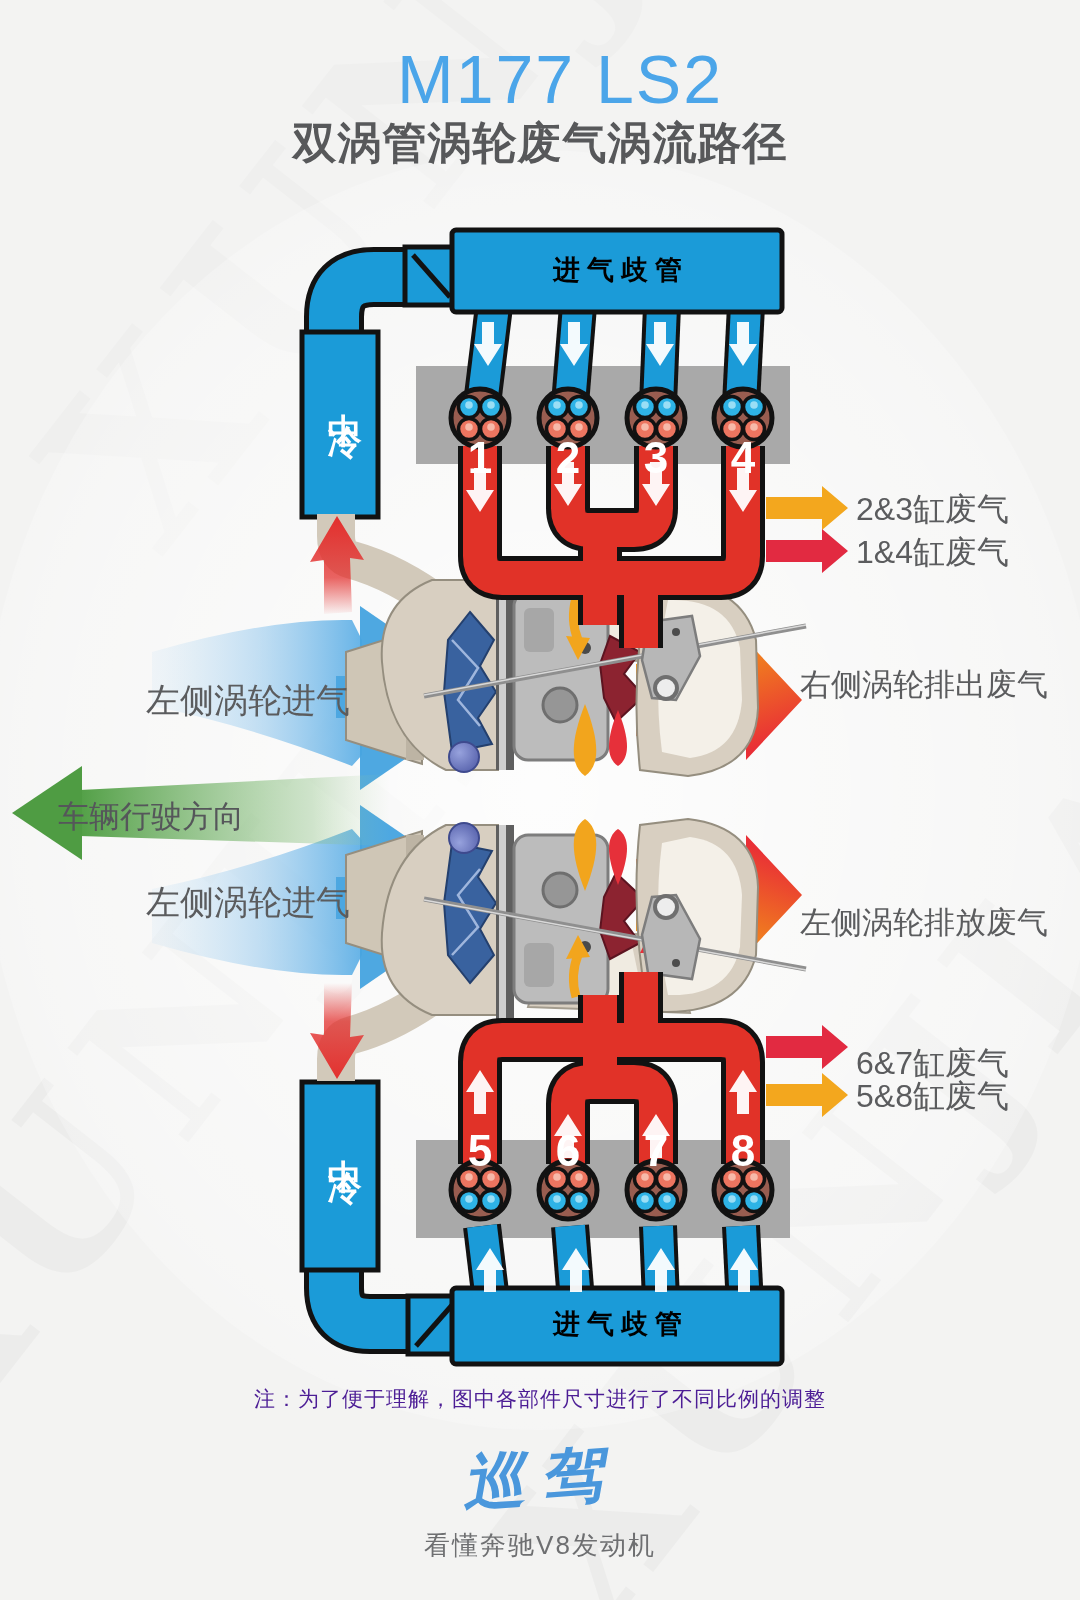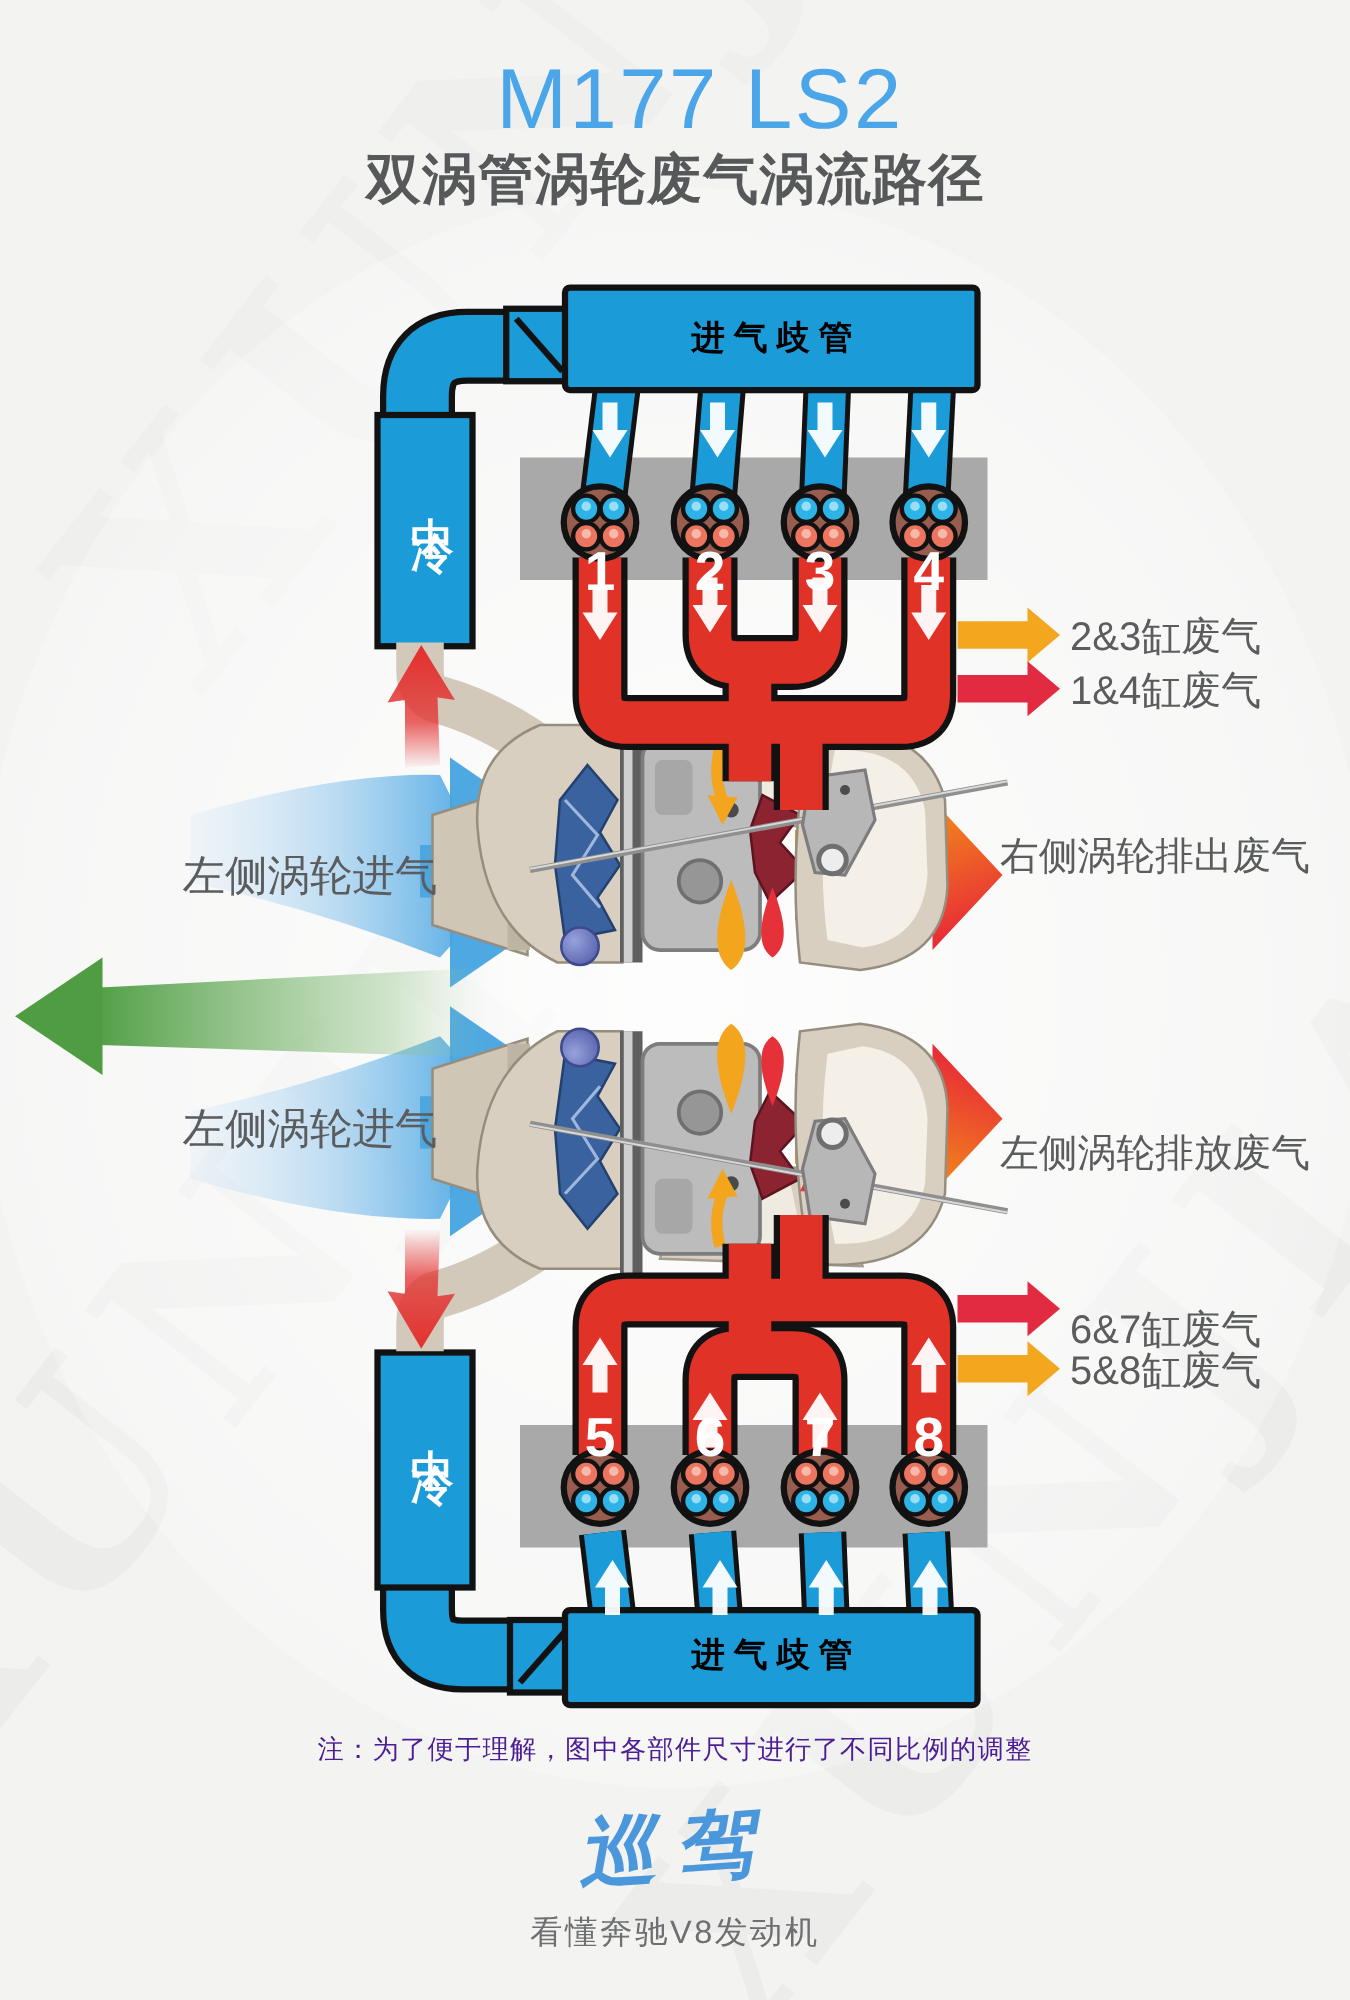--- a/index.html
+++ b/index.html
@@ -318,20 +318,21 @@
 <div class="lbl cyl-num" style="left:568px;top:433px;">2</div>
 <div class="lbl cyl-num" style="left:656px;top:433px;">3</div>
 <div class="lbl cyl-num" style="left:743px;top:433px;">4</div>
 
 <div class="lbl legend-lbl" style="left:856px;top:488px;">2&amp;3缸废气</div>
 <div class="lbl legend-lbl" style="left:856px;top:531px;">1&amp;4缸废气</div>
 
 <div class="lbl turbo-lbl" style="left:146px;top:678px;">左侧涡轮进气</div>
 <div class="lbl exh-lbl" style="left:800px;top:664px;">右侧涡轮排出废气</div>
 
+<div class="lbl dir-lbl" style="left:58px;top:796px;">车辆行驶方向</div>
 
 <div class="lbl turbo-lbl" style="left:146px;top:880px;font-family:Liberation Serif, serif;">左侧涡轮进气</div>
 <div class="lbl exh-lbl" style="left:800px;top:902px;">左侧涡轮排放废气</div>
 
 <div class="lbl legend-lbl" style="left:856px;top:1027px;margin-top:48px;">5&amp;8缸废气</div>
 <div class="lbl legend-lbl" style="left:856px;top:1042px;">6&amp;7缸废气</div>
 
 <div class="lbl cyl-num" style="left:480px;top:1126px;">5</div>
 <div class="lbl cyl-num" style="left:568px;top:1126px;">6</div>
 <div class="lbl cyl-num" style="left:656px;top:1126px;">7</div>

